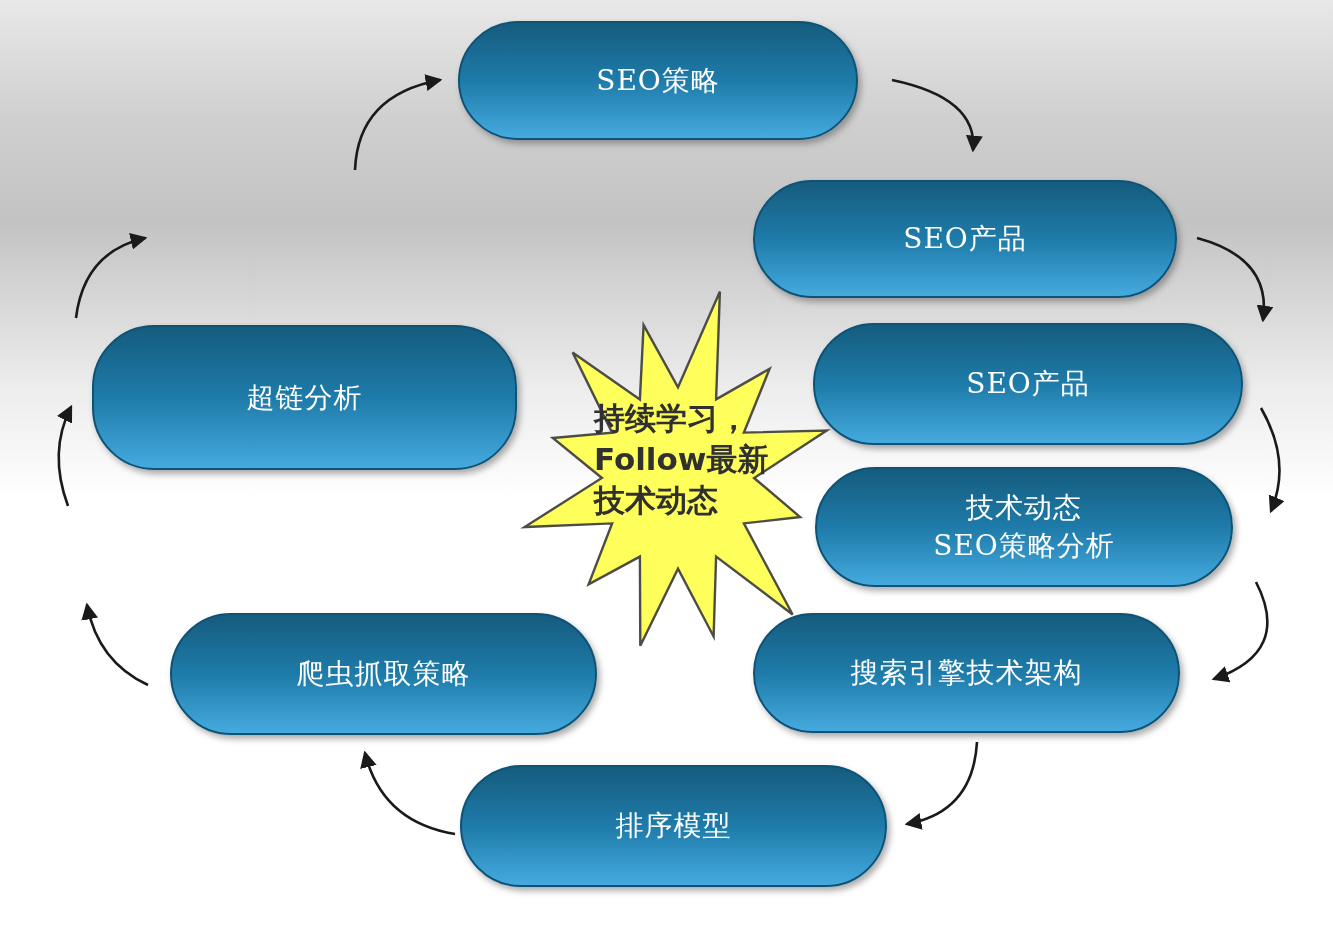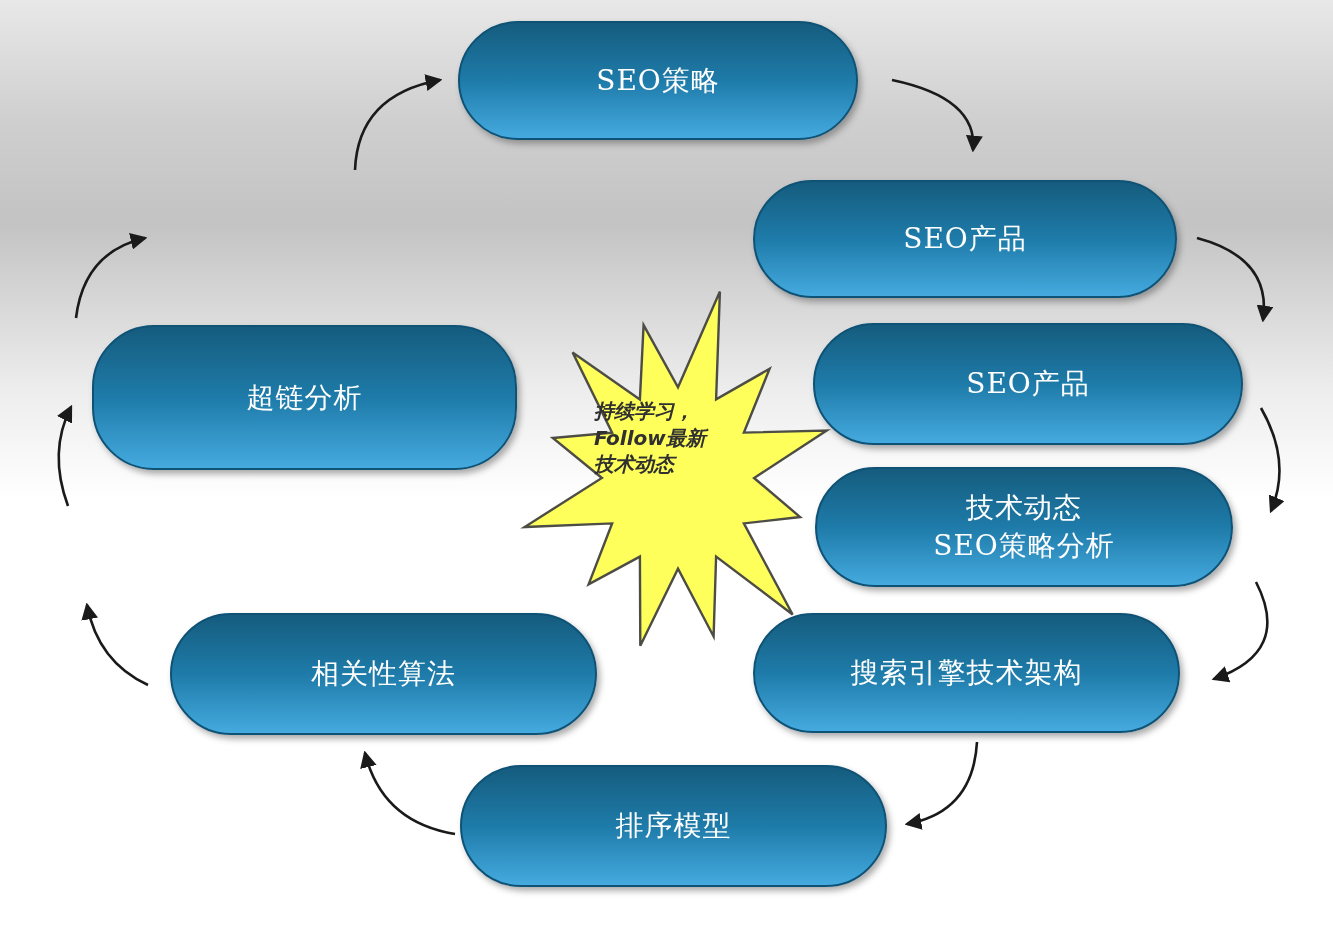--- a/index.html
+++ b/index.html
@@ -52,26 +52,25 @@
   .p-relevance{left:92px;top:467px;width:425px;height:121px;}
   .p-competitor{left:815px;top:467px;width:418px;height:120px;}
   .p-content-weight{left:170px;top:613px;width:427px;height:122px;}
   .p-search-arch{left:753px;top:613px;width:427px;height:120px;}
   .p-ranking{left:460px;top:765px;width:427px;height:122px;}
   .burst-label{
     position:absolute;z-index:3;
     left:594px;top:398px;width:230px;
     font-family:"DejaVu Sans","Liberation Sans",sans-serif;
     font-weight:bold;
-    font-size:20px;
+    font-size:31px;
     line-height:1.33;
     color:var(--burst-text,#303030);
     white-space:pre-line;
     text-align:left;
-    font-style:italic;
   }
 </style>
 </head>
 <body>
 
 <div class="stage">
 
   <svg class="overlay" width="1333" height="927" viewBox="0 0 1333 927">
     <defs>
       <marker id="arrowhead" viewBox="0 0 10 10" refX="8.5" refY="5" markerWidth="6.5" markerHeight="6.5" orient="auto-start-reverse">
@@ -112,21 +111,21 @@
 
   <div class="pill p-search-arch">
     <span class="label">搜索引擎技术架构</span>
   </div>
 
   <div class="pill p-ranking">
     <span class="label">排序模型</span>
   </div>
 
   <div class="pill p-content-weight">
-    <span class="label">相关性算法</span>
+    <span class="label">爬虫抓取策略</span>
   </div>
 
 
   <div class="pill p-hyperlink">
     <span class="label">超链分析</span>
   </div>
 
 
   <div class="burst-label">持续学习，
 Follow最新

